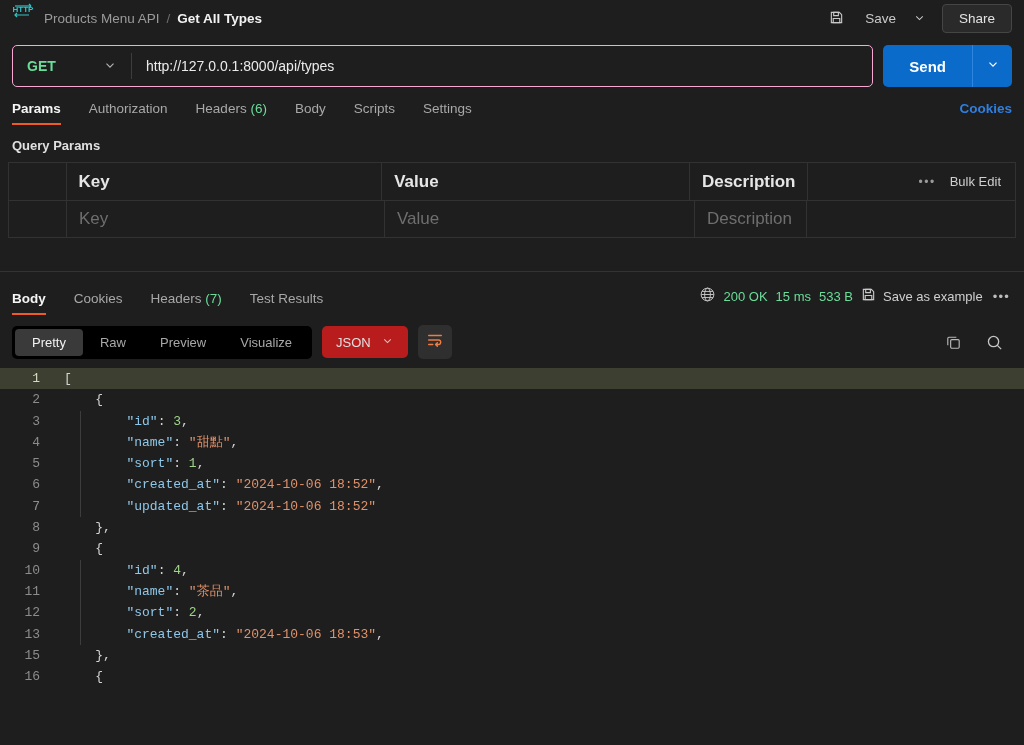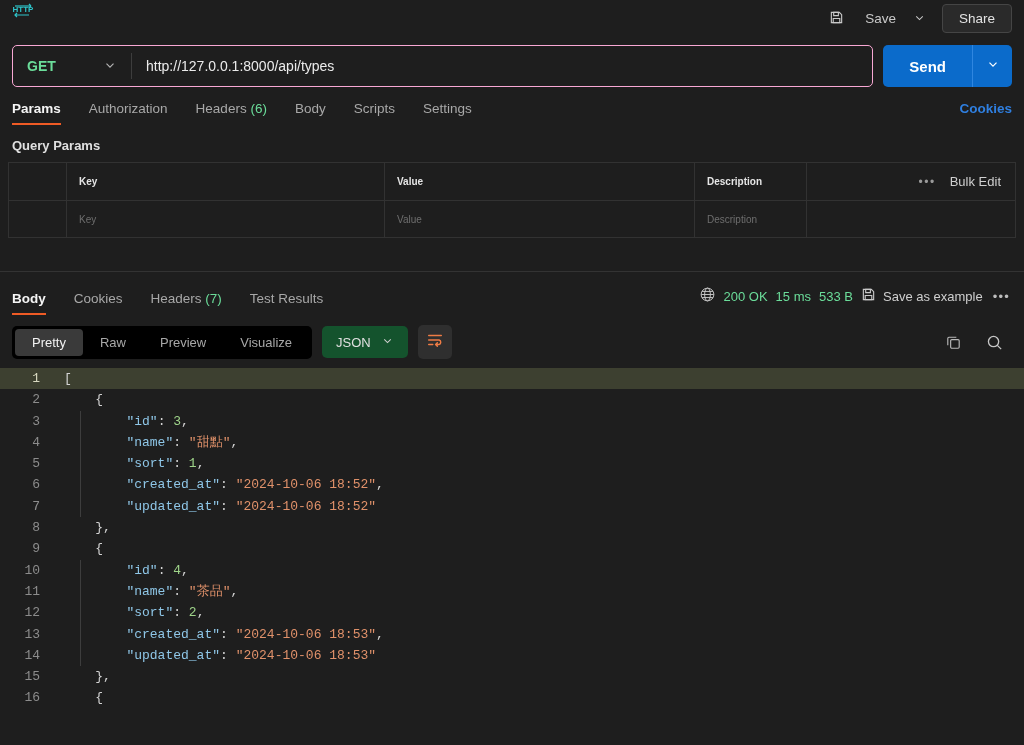--- a/index.html
+++ b/index.html
@@ -89,21 +89,21 @@
     margin-left: auto; color: #2f7fe0; font-size: 13.5px; font-weight: 700;
     padding-bottom: 9px; cursor: pointer;
   }
 
   .qp-title { font-size: 13px; font-weight: 700; color: #e0e0e0; padding: 13px 12px 9px 12px; }
 
   
   .table { margin: 0 8px; border: 1px solid #323232; border-top: 1px solid #323232; }
   .trow { display: flex; height: 37px; }
   .trow + .trow { border-top: 1px solid #323232; }
-  .cell { display: flex; align-items: center; padding: 0 12px; font-size: 10px; border-right: 1px solid #323232; }
+  .cell { display: flex; align-items: center; padding: 0 12px; font-size: 17px; border-right: 1px solid #323232; }
   .cell.check { width: 58px; padding: 0; }
   .cell.key { width: 318px; }
   .cell.val { width: 310px; }
   .cell.desc { flex: 1; }
   .thead .cell { color: #e6e6e6; font-weight: 700; }
   .tbody .cell { color: #6e6e6e; }
   .bulk-wrap {
     width: 208px; display: flex; align-items: center; justify-content: flex-end;
     gap: 14px; padding: 0 14px; font-size: 13px; color: #cfcfcf; border-right: none;
   }
@@ -121,21 +121,21 @@
   .meta-dots { color: #bdbdbd; letter-spacing: 1.2px; font-size: 13px; cursor: pointer; padding: 0 2px; }
 
   .fmtrow { display: flex; align-items: center; padding: 10px 12px 0 12px; gap: 10px; }
   .seg { display: flex; background: #000000; border-radius: 5px; padding: 3px; }
   .seg-btn {
     font-size: 13px; color: #a8a8a8; padding: 6px 17px; border-radius: 4px; cursor: pointer;
   }
   .seg-btn.active { background: #3a3a3a; color: #f2f2f2; }
   .json-sel {
     display: flex; align-items: center; gap: 10px;
-    background: #14532d; border-radius: 5px; padding: 8px 14px;
+    background: #b91c1c; border-radius: 5px; padding: 8px 14px;
     font-size: 13px; color: #e0e0e0; cursor: pointer;
   }
   .wrap-btn {
     width: 34px; height: 34px; background: #2f2f2f; border-radius: 5px;
     display: flex; align-items: center; justify-content: center; cursor: pointer;
   }
   .fmt-right { margin-left: auto; display: flex; align-items: center; gap: 22px; padding-right: 8px; }
   .icon-btn { cursor: pointer; display: flex; align-items: center; justify-content: center; }
 
   
@@ -166,20 +166,25 @@
 
 <div class="topbar">
   <span class="http-icon">
     <svg width="22" height="22" viewBox="0 0 22 22">
       <text x="11" y="12" font-size="8" font-family="Liberation Sans, sans-serif" font-weight="700" fill="#2ec4c9" text-anchor="middle">HTTP</text>
       <path d="M3 6 H19" stroke="#2ec4c9" stroke-width="1.2"></path>
       <path d="M3 15 H17 M5 13 L3 15 L5 17" stroke="#2ec4c9" stroke-width="1.2" fill="none"></path>
       <path d="M19 6 L17 4 M19 6 L17 8" stroke="#2ec4c9" stroke-width="1.2" fill="none"></path>
     </svg>
   </span>
+  <div class="breadcrumb">
+    <span class="crumb-collection">Products Menu API</span>
+    <span class="crumb-sep">/</span>
+    <span class="crumb-current">Get All Types</span>
+  </div>
   <div class="topbar-right">
     <div class="save-btn">
       <span>
         <svg width="15" height="15" viewBox="0 0 16 16" fill="none" stroke="#c9c9c9" stroke-width="1.2">
           <path d="M2.5 2.5h8.5l2.5 2.5v8.5h-11z"></path>
           <path d="M5 2.5h5v3.5H5z"></path>
           <path d="M4.5 9h7v4.5h-7z"></path>
         </svg>
       </span>
       <span>Save</span>
@@ -395,24 +400,20 @@
     </div>
     <div class="cline">
       <div class="gutter">12</div>
       <div class="codetext"><span class="guide" style="left: 27.64px;"></span><span class="k">        "sort"</span><span class="p">: </span><span class="n">2</span><span class="p">,</span></div>
     </div>
     <div class="cline">
       <div class="gutter">13</div>
       <div class="codetext"><span class="guide" style="left: 27.64px;"></span><span class="k">        "created_at"</span><span class="p">: </span><span class="s">"2024-10-06 18:53"</span><span class="p">,</span></div>
     </div>
     <div class="cline">
-      <div class="gutter">14</div>
-      <div class="codetext"><span class="guide" style="left: 27.64px;"></span><span class="k">        "updated_at"</span><span class="p">: </span><span class="s">"2024-10-06 18:53"</span></div>
-    </div>
-    <div class="cline">
       <div class="gutter">15</div>
       <div class="codetext"><span class="p">    },</span></div>
     </div>
     <div class="cline">
       <div class="gutter">16</div>
       <div class="codetext"><span class="p">    {</span></div>
     </div>
   </div>
 
 </body></html>

